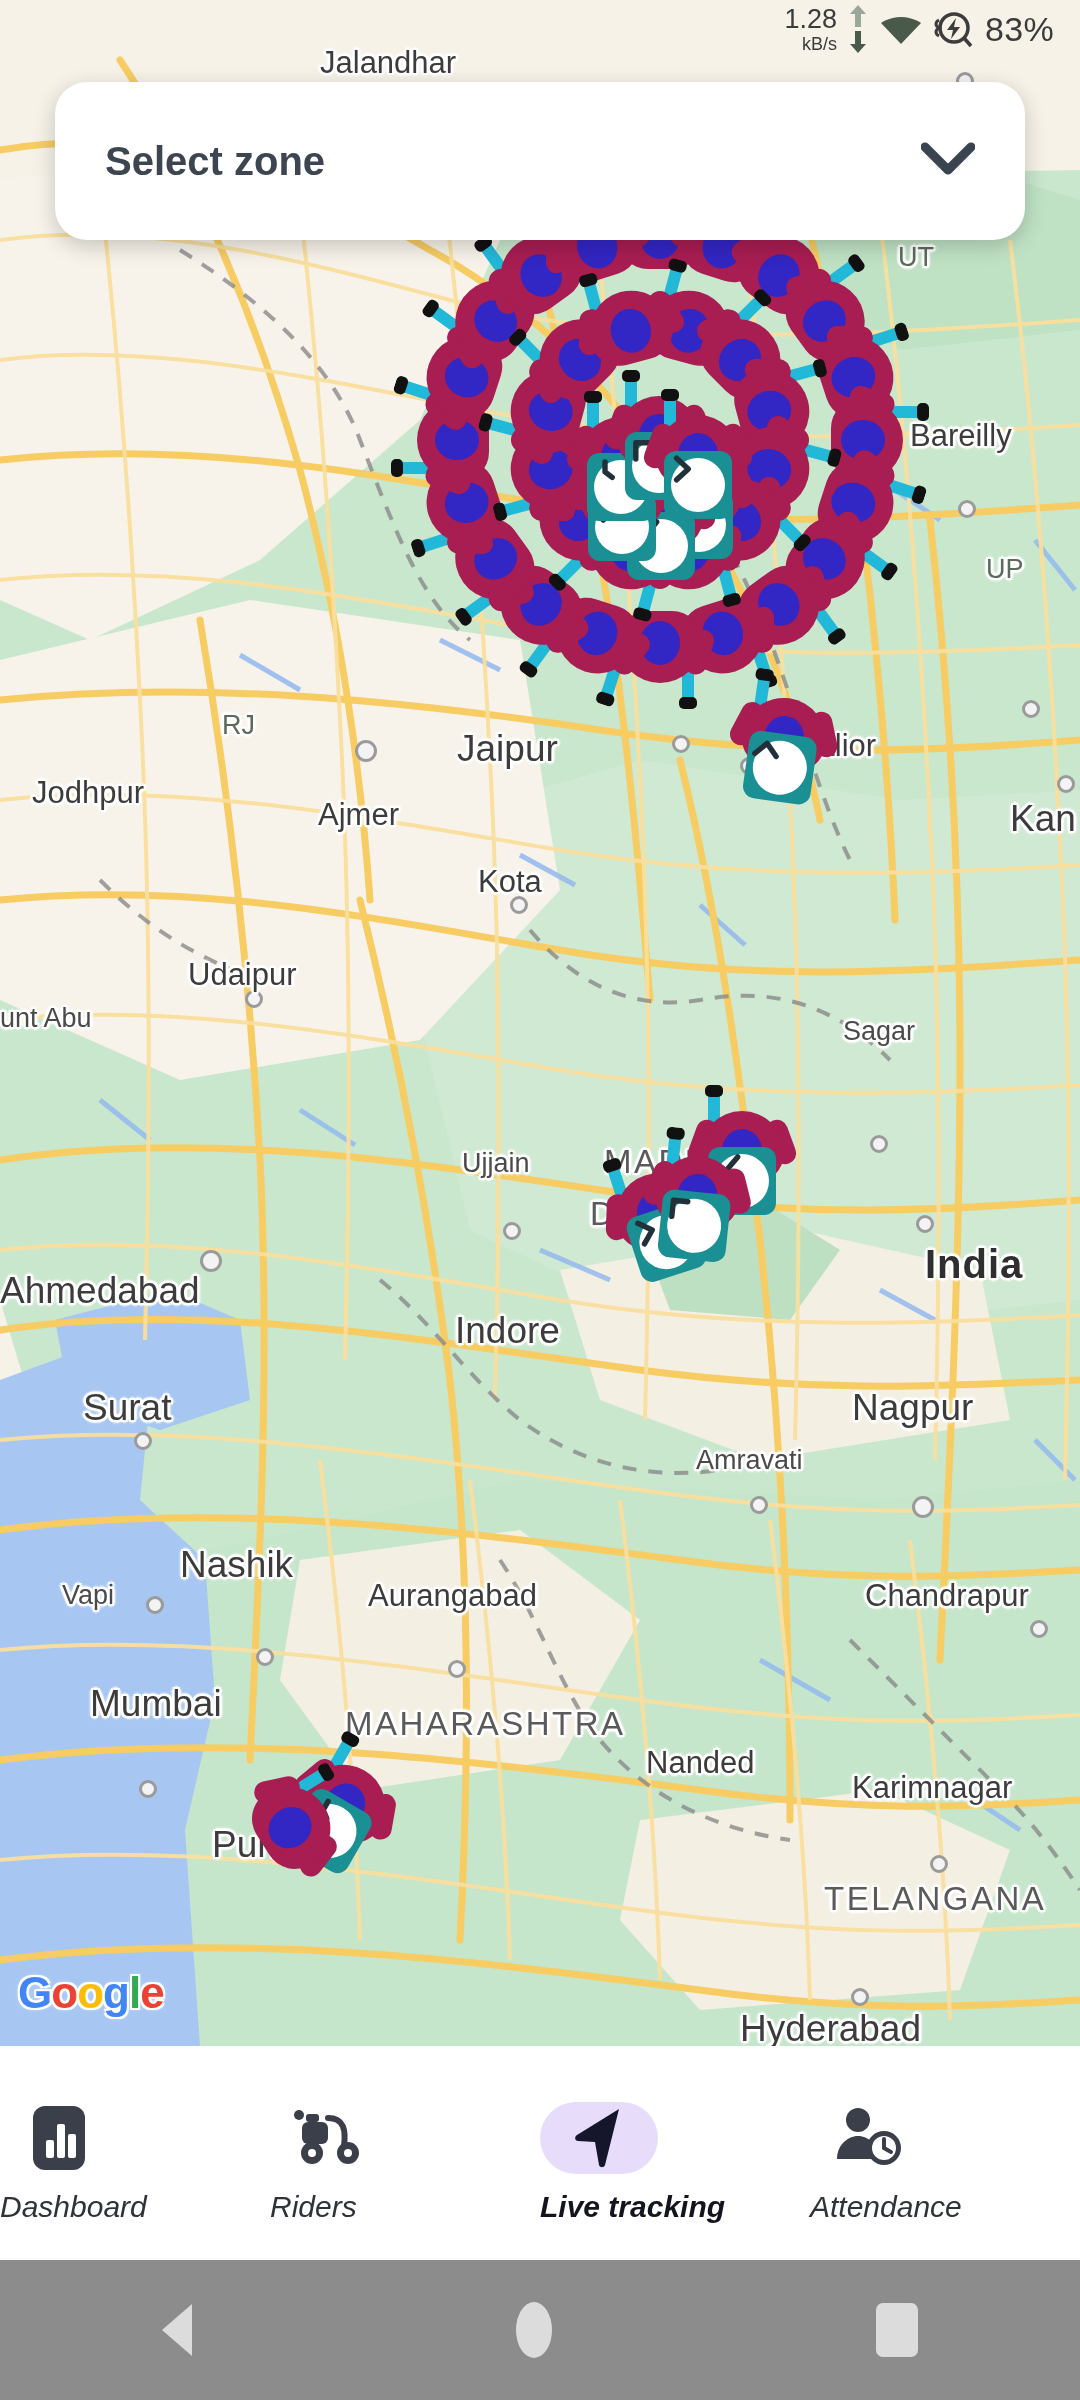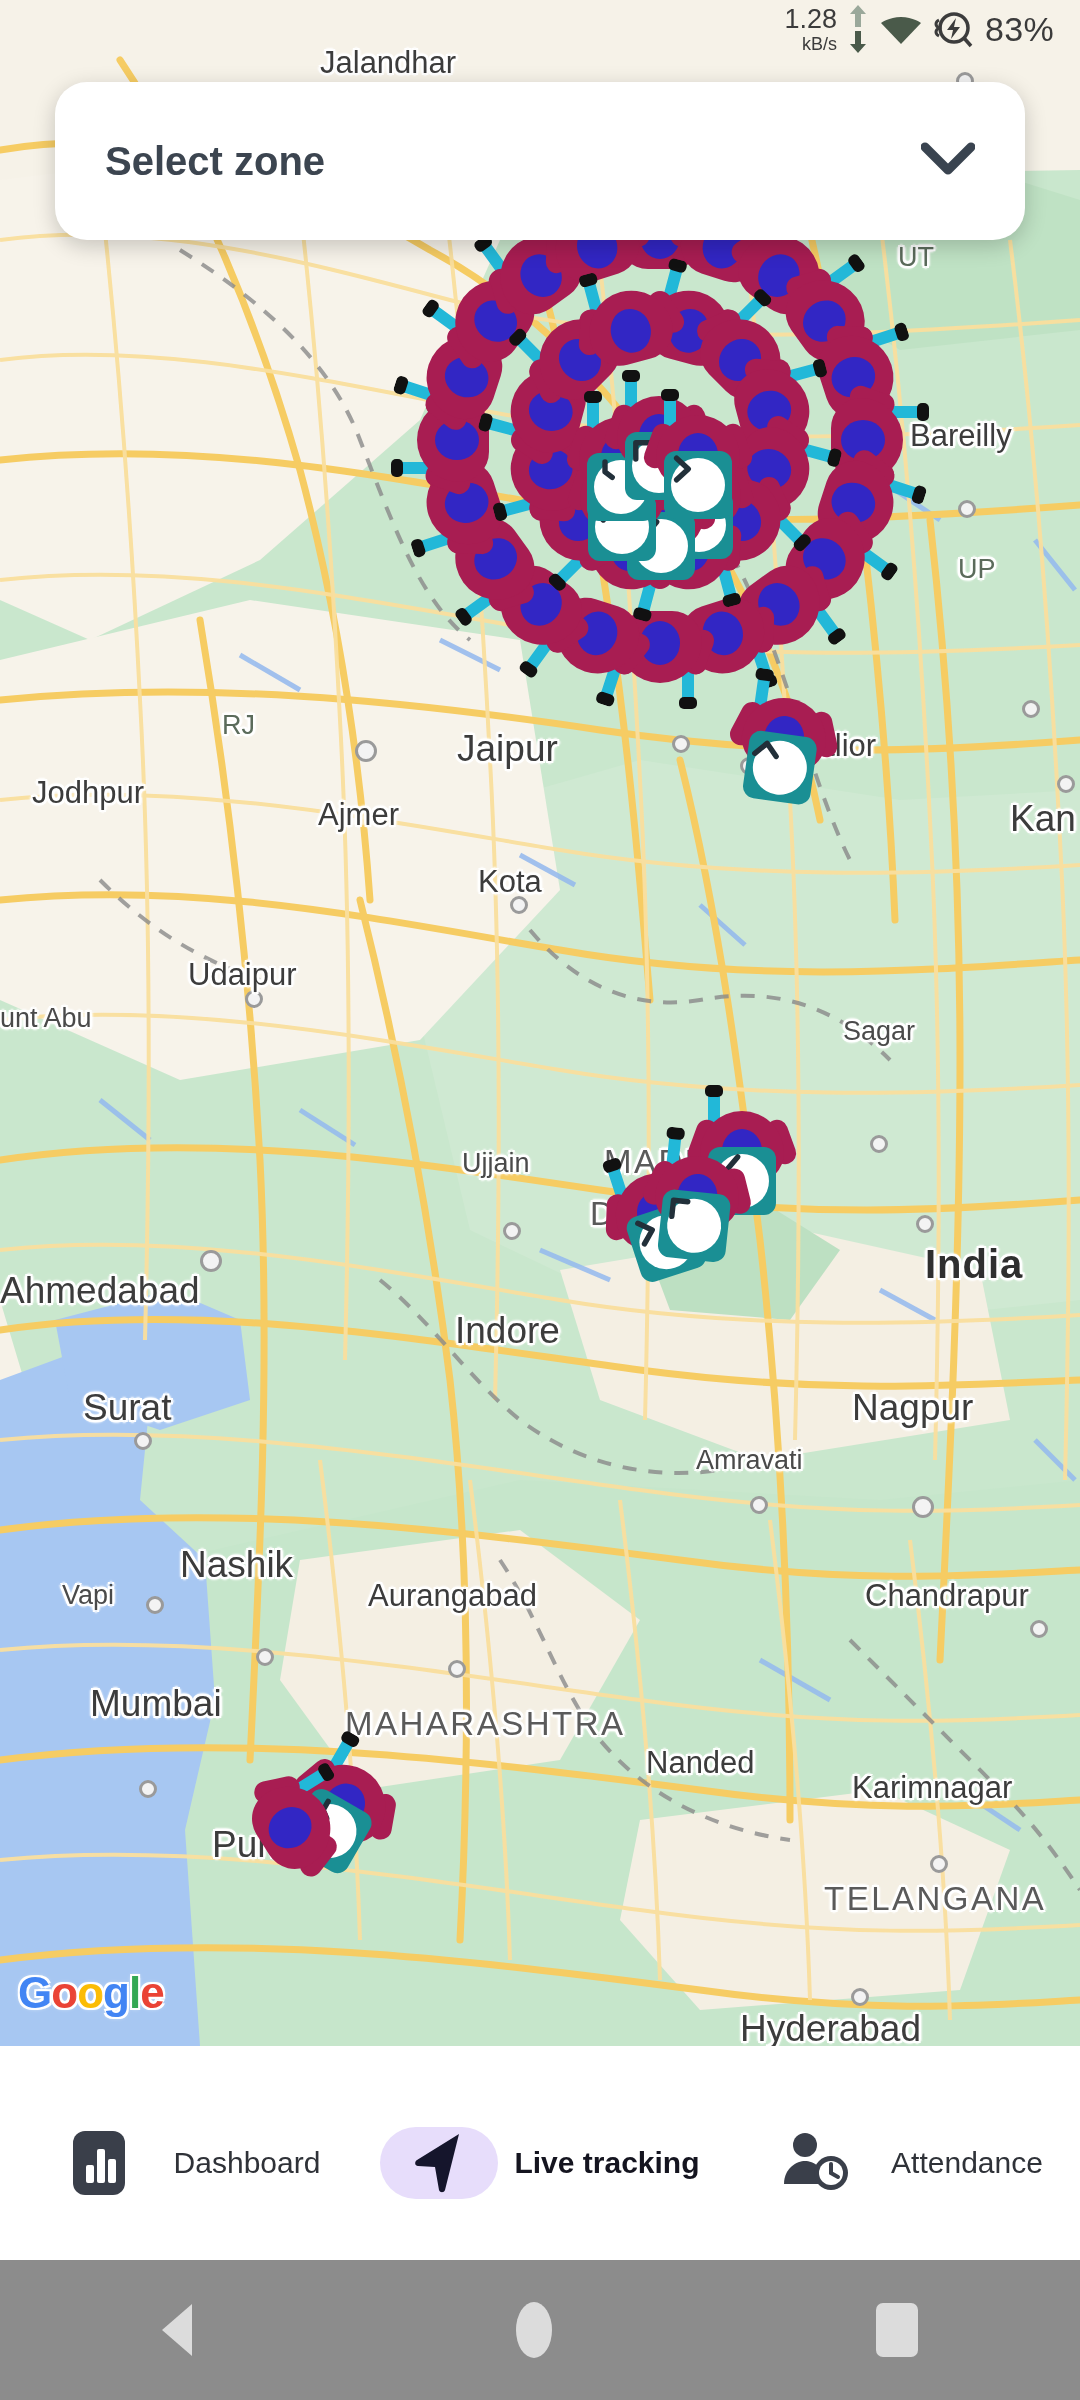--- a/index.html
+++ b/index.html
@@ -79,22 +79,22 @@
   #zone-card{
     position:absolute; top:82px; left:55px; width:970px; height:158px;
     background:#fff; border-radius:32px; z-index:40;
     display:flex; align-items:center; padding:0 50px;
     box-shadow:0 6px 22px rgba(0,0,0,.20);
   }
   #zone-card .lbl{ font-size:40px; font-weight:bold; color:#3c4550; }
   #zone-card .chev{ margin-left:auto; }
   #bottomnav-wrap{ position:absolute; left:0; bottom:140px; width:1080px; height:206px;
                    background:#fff; z-index:50; display:flex; }
-  .navitem{ flex:1; display:flex; flex-direction:row; align-items:center;
-            justify-content:center; gap:16px; padding-top:12px; }
+  .navitem{ flex:1; display:flex; flex-direction:column; 
+            justify-content:center; gap:16px; padding-top:12px;font-style:italic; }
   .navicon{ width:118px;height:72px; display:flex; align-items:center;
             justify-content:center; border-radius:36px; }
   .navitem.active .navicon{ background:#e7ddfb; }
   .navlabel{ font-size:30px; color:#2f3238; }
   .navitem.active .navlabel{ font-weight:bold; color:#14141f; }
 
   
   #androidnav{
     position:absolute; left:0; bottom:0; width:1080px; height:140px;
     background:#8c8c8c; z-index:70; display:flex; align-items:center;
@@ -232,21 +232,21 @@
         <div class="cdot" style="left: 146px; top: 1596px;"></div>
         <div class="cdot" style="left: 851px; top: 1988px;"></div>
         <div class="cdot" style="left: 1030px; top: 1620px;"></div>
       </div>
 
     <div id="maplabels">
         <div class="mlabel city-md" style="left: 320px; top: 45px;">Jalandhar</div>
         <div class="mlabel state-abbr" style="left: 898px; top: 242px;">UT</div>
         <div class="mlabel state-abbr" style="left: 532px; top: 378px;">HR</div>
         <div class="mlabel city-md" style="left: 910px; top: 418px;">Bareilly</div>
-        <div class="mlabel state-abbr" style="left: 958px; top: 554px; text-align: center;">UP</div>
+        <div class="mlabel state-abbr" style="left: 986px; top: 554px; text-align: center;">UP</div>
         <div class="mlabel state-abbr" style="left: 222px; top: 710px;">RJ</div>
         <div class="mlabel city-lg" style="left: 457px; top: 728px;">Jaipur</div>
         <div class="mlabel city-md" style="left: 771px; top: 728px;">Gwalior</div>
         <div class="mlabel city-lg" style="left: 1010px; top: 798px;">Kan</div>
         <div class="mlabel city-md" style="left: 32px; top: 775px;">Jodhpur</div>
         <div class="mlabel city-md" style="left: 318px; top: 797px;">Ajmer</div>
         <div class="mlabel city-md" style="left: 478px; top: 864px;">Kota</div>
         <div class="mlabel city-md" style="left: 188px; top: 957px;">Udaipur</div>
         <div class="mlabel city-sm" style="left: 0px; top: 1003px;">unt Abu</div>
         <div class="mlabel city-sm" style="left: 843px; top: 1016px;">Sagar</div>
@@ -1014,20 +1014,35 @@
         <div class="navicon">
           <svg width="60" height="68" viewBox="0 0 60 68">
             <rect x="4" y="2" width="52" height="64" rx="12" fill="#3a3f4a"></rect>
             <rect x="17" y="36" width="8" height="18" rx="2" fill="#fff"></rect>
             <rect x="28" y="20" width="8" height="34" rx="2" fill="#fff"></rect>
             <rect x="39" y="30" width="8" height="24" rx="2" fill="#fff"></rect>
           </svg>
         </div>
         <div class="navlabel">Dashboard</div>
       </div>
+      <div class="navitem">
+        <div class="navicon">
+          <svg width="74" height="60" viewBox="0 0 74 60">
+            <rect x="10" y="14" width="26" height="22" rx="6" fill="#3a3f4a"></rect>
+            <rect x="14" y="6" width="13" height="8" rx="3" fill="#3a3f4a"></rect>
+            <path d="M36 10 C52 10 54 22 52 38" stroke="#3a3f4a" stroke-width="6" fill="none" stroke-linecap="round"></path>
+            <circle cx="7" cy="7" r="5" fill="#3a3f4a"></circle>
+            <circle cx="20" cy="45" r="11" fill="#3a3f4a"></circle>
+            <circle cx="20" cy="45" r="4" fill="#fff"></circle>
+            <circle cx="56" cy="45" r="11" fill="#3a3f4a"></circle>
+            <circle cx="56" cy="45" r="4" fill="#fff"></circle>
+          </svg>
+        </div>
+        <div class="navlabel">Riders</div>
+      </div>
       <div class="navitem active">
         <div class="navicon">
           <svg width="60" height="66" viewBox="0 0 60 66">
             <path d="M50 4 L8 30 C5 32 6 36 9 36 L26 37 L30 60 C31 63 35 63 36 60 Z" fill="#15152c"></path>
           </svg>
         </div>
         <div class="navlabel">Live tracking</div>
       </div>
       <div class="navitem">
         <div class="navicon">

